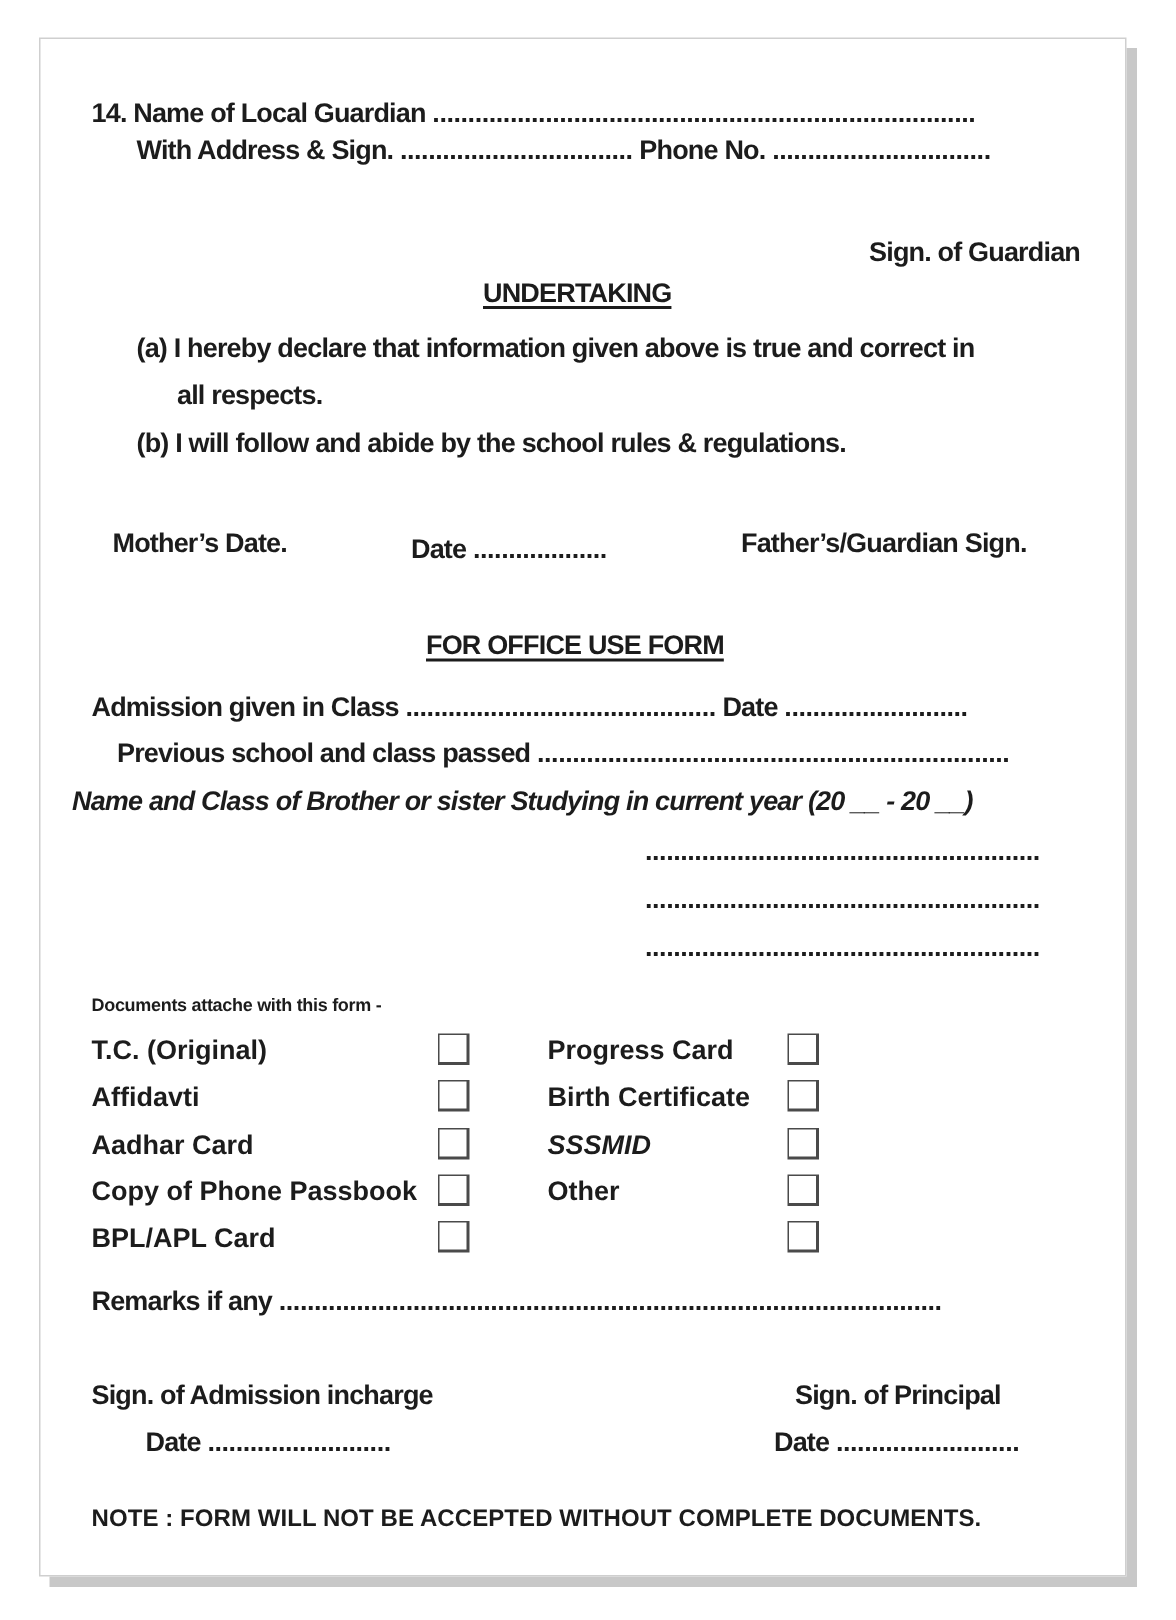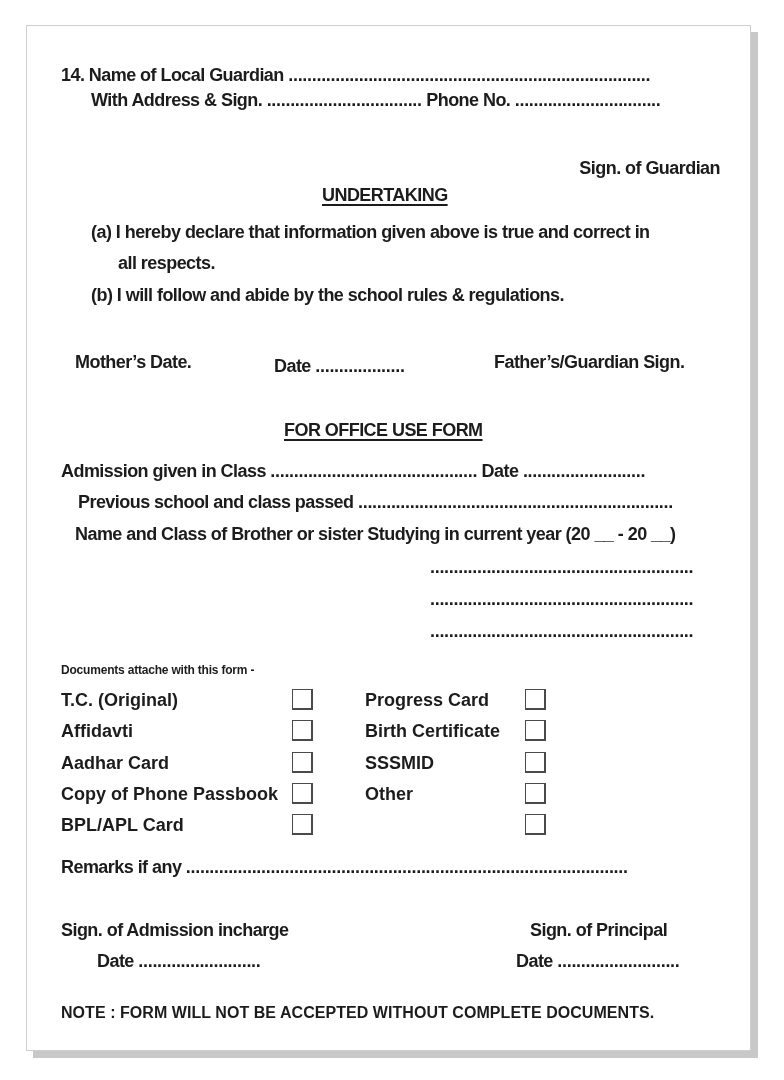--- a/index.html
+++ b/index.html
@@ -59,40 +59,40 @@
 <div class="t c" style="left:61px;top:461px;">
   <span>Admission given in Class</span>
   <span class="dots">............................................</span>
   <span>Date</span>
   <span class="dots">..........................</span>
 </div>
 <div class="t c" style="left:61px;top:492px;margin-left:17px;">
   <span>Previous school and class passed</span>
   <span class="dots">...................................................................</span>
 </div>
-<div class="t c" style="left:75px;top:524px;">Name and Class of Brother or sister Studying in current year (20 __ - 20 __)</div>
+<div class="t c" style="left:48px;top:524px;font-style:italic;">Name and Class of Brother or sister Studying in current year (20 __ - 20 __)</div>
 <div class="t dots" style="left:430px;top:557px;">........................................................</div>
 <div class="t dots" style="left:430px;top:589px;">........................................................</div>
 <div class="t dots" style="left:430px;top:621px;">........................................................</div>
 
 <div class="t w" style="left:61px;top:660px;font-size:12px;letter-spacing:-0.2px;">Documents attache with this form -</div>
 
 <div class="t w" style="left:61px;top:690px;">T.C. (Original)</div>
 <div class="cb" style="left:292px;top:689px;"></div>
 <div class="t w" style="left:365px;top:690px;">Progress Card</div>
 <div class="cb" style="left:525px;top:689px;"></div>
 
 <div class="t w" style="left:61px;top:721px;">Affidavti</div>
 <div class="cb" style="left:292px;top:720px;"></div>
 <div class="t w" style="left:365px;top:721px;">Birth Certificate</div>
 <div class="cb" style="left:525px;top:720px;"></div>
 
 <div class="t w" style="left:61px;top:753px;">Aadhar Card</div>
 <div class="cb" style="left:292px;top:752px;"></div>
-<div class="t w" style="left:365px;top:753px;">SSSMID</div>
+<div class="t w" style="left:365px;top:753px;font-style:italic;">SSSMID</div>
 <div class="cb" style="left:525px;top:752px;"></div>
 
 <div class="t w" style="left:61px;top:784px;">Copy of Phone Passbook</div>
 <div class="cb" style="left:292px;top:783px;"></div>
 <div class="t w" style="left:365px;top:784px;">Other</div>
 <div class="cb" style="left:525px;top:783px;"></div>
 
 <div class="t w" style="left:61px;top:815px;">BPL/APL Card</div>
 <div class="cb" style="left:292px;top:814px;"></div>
 <div class="cb" style="left:525px;top:814px;"></div>

